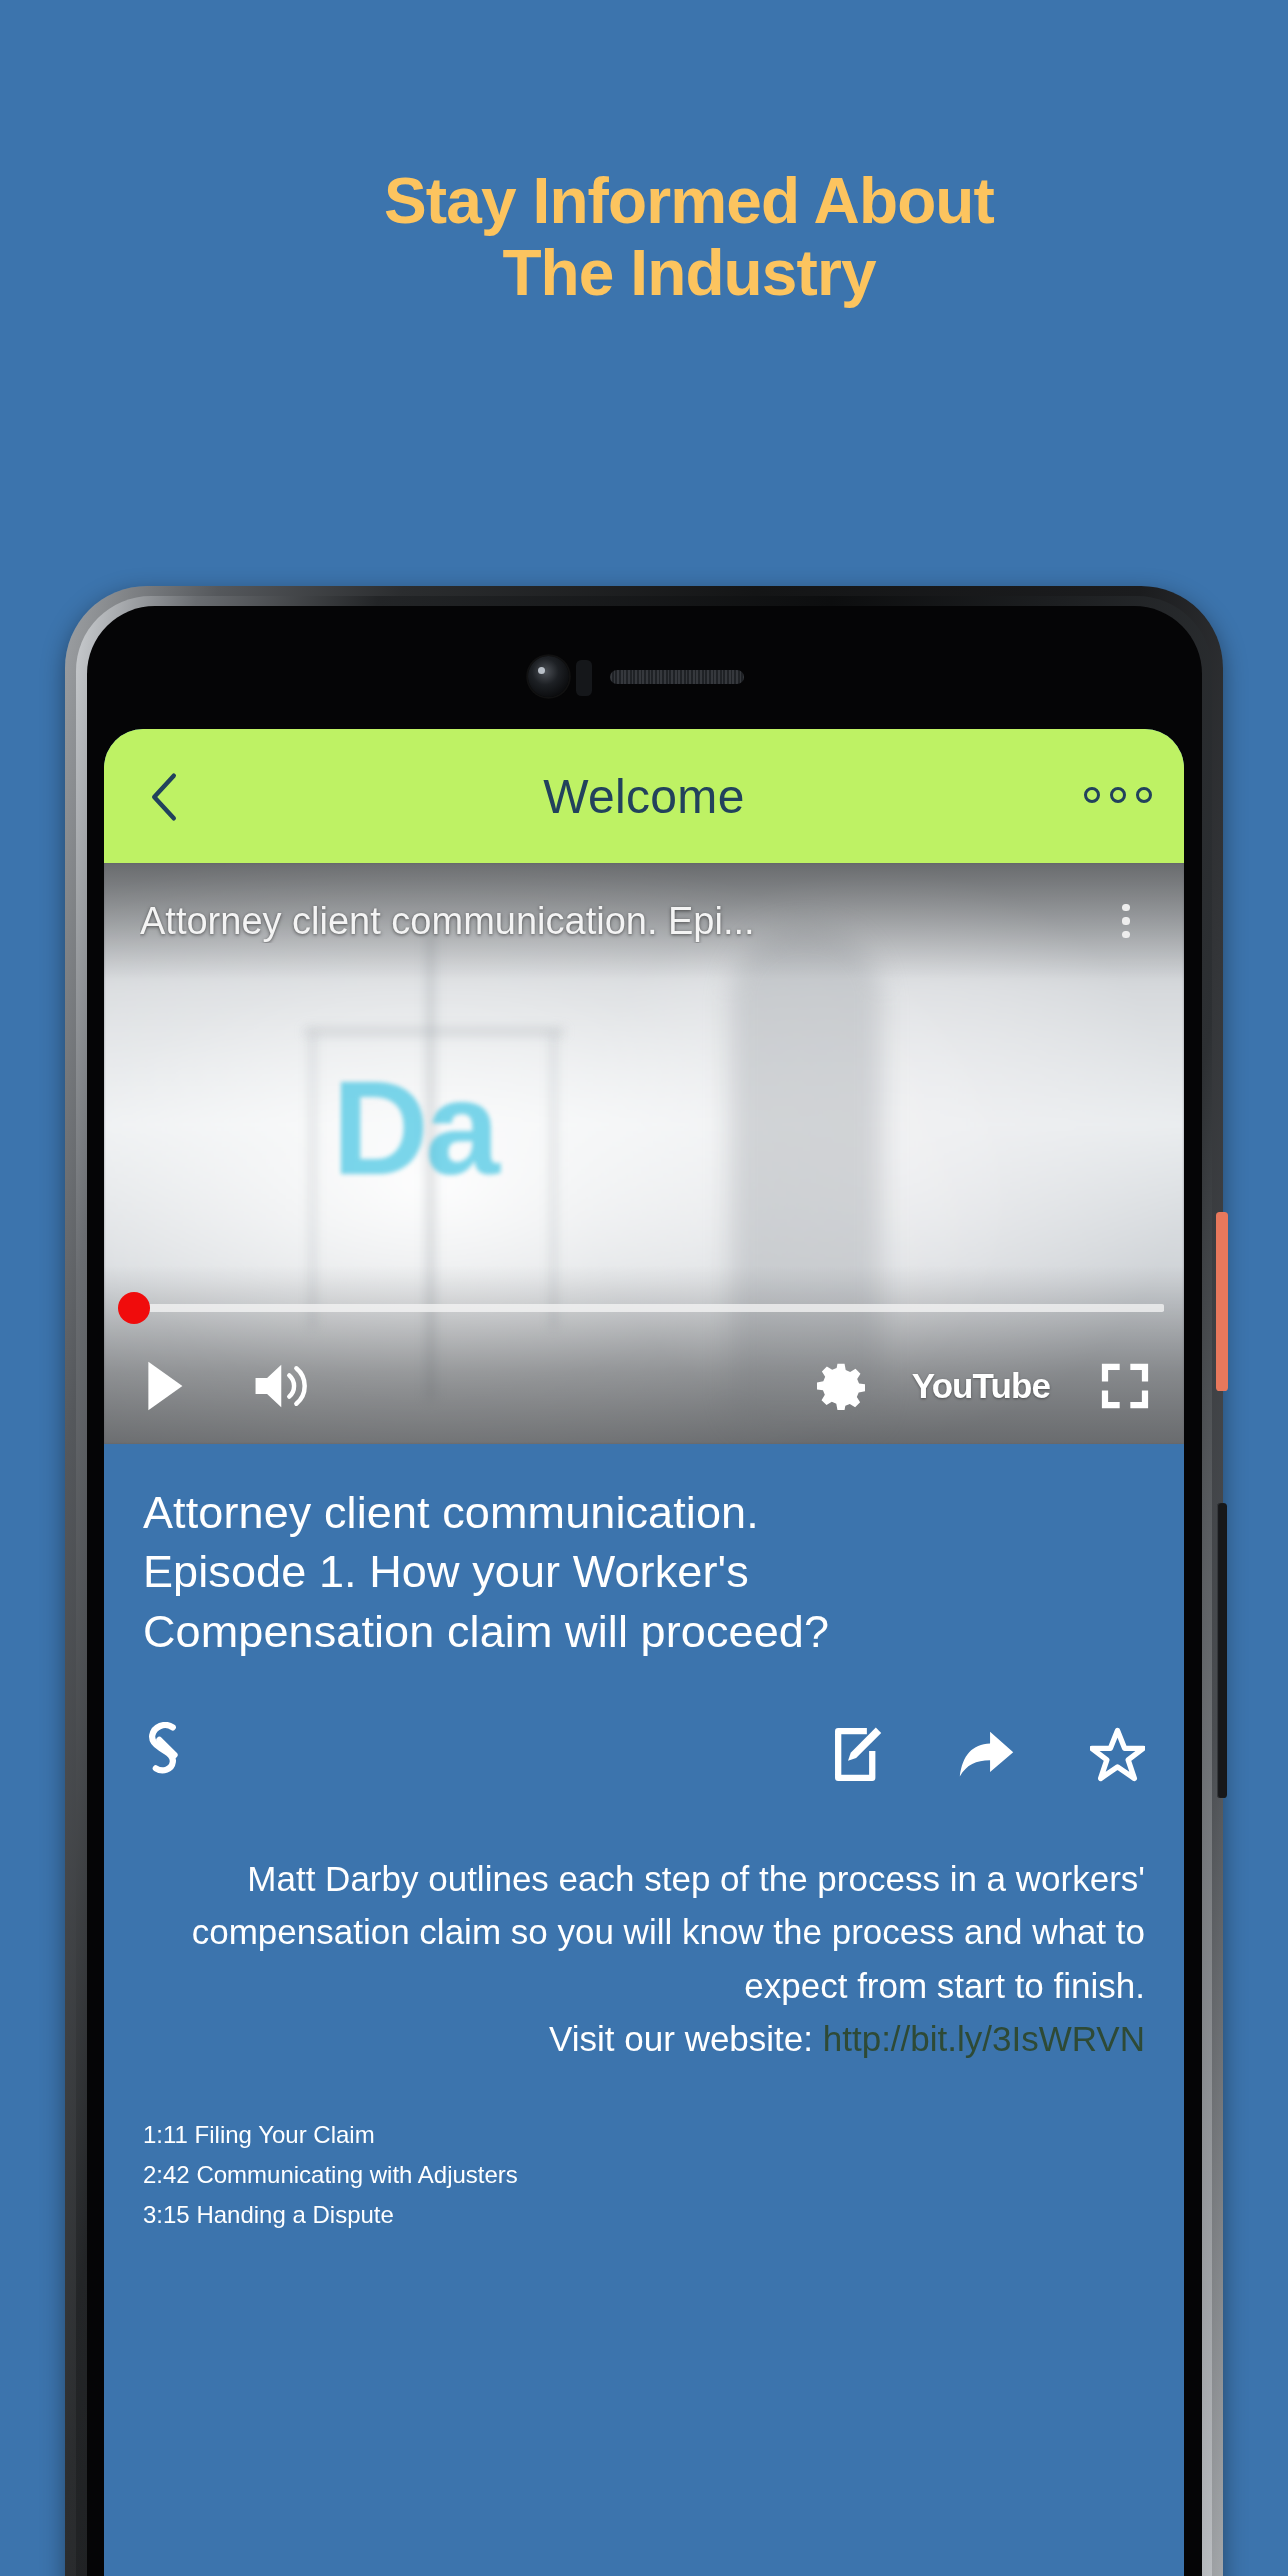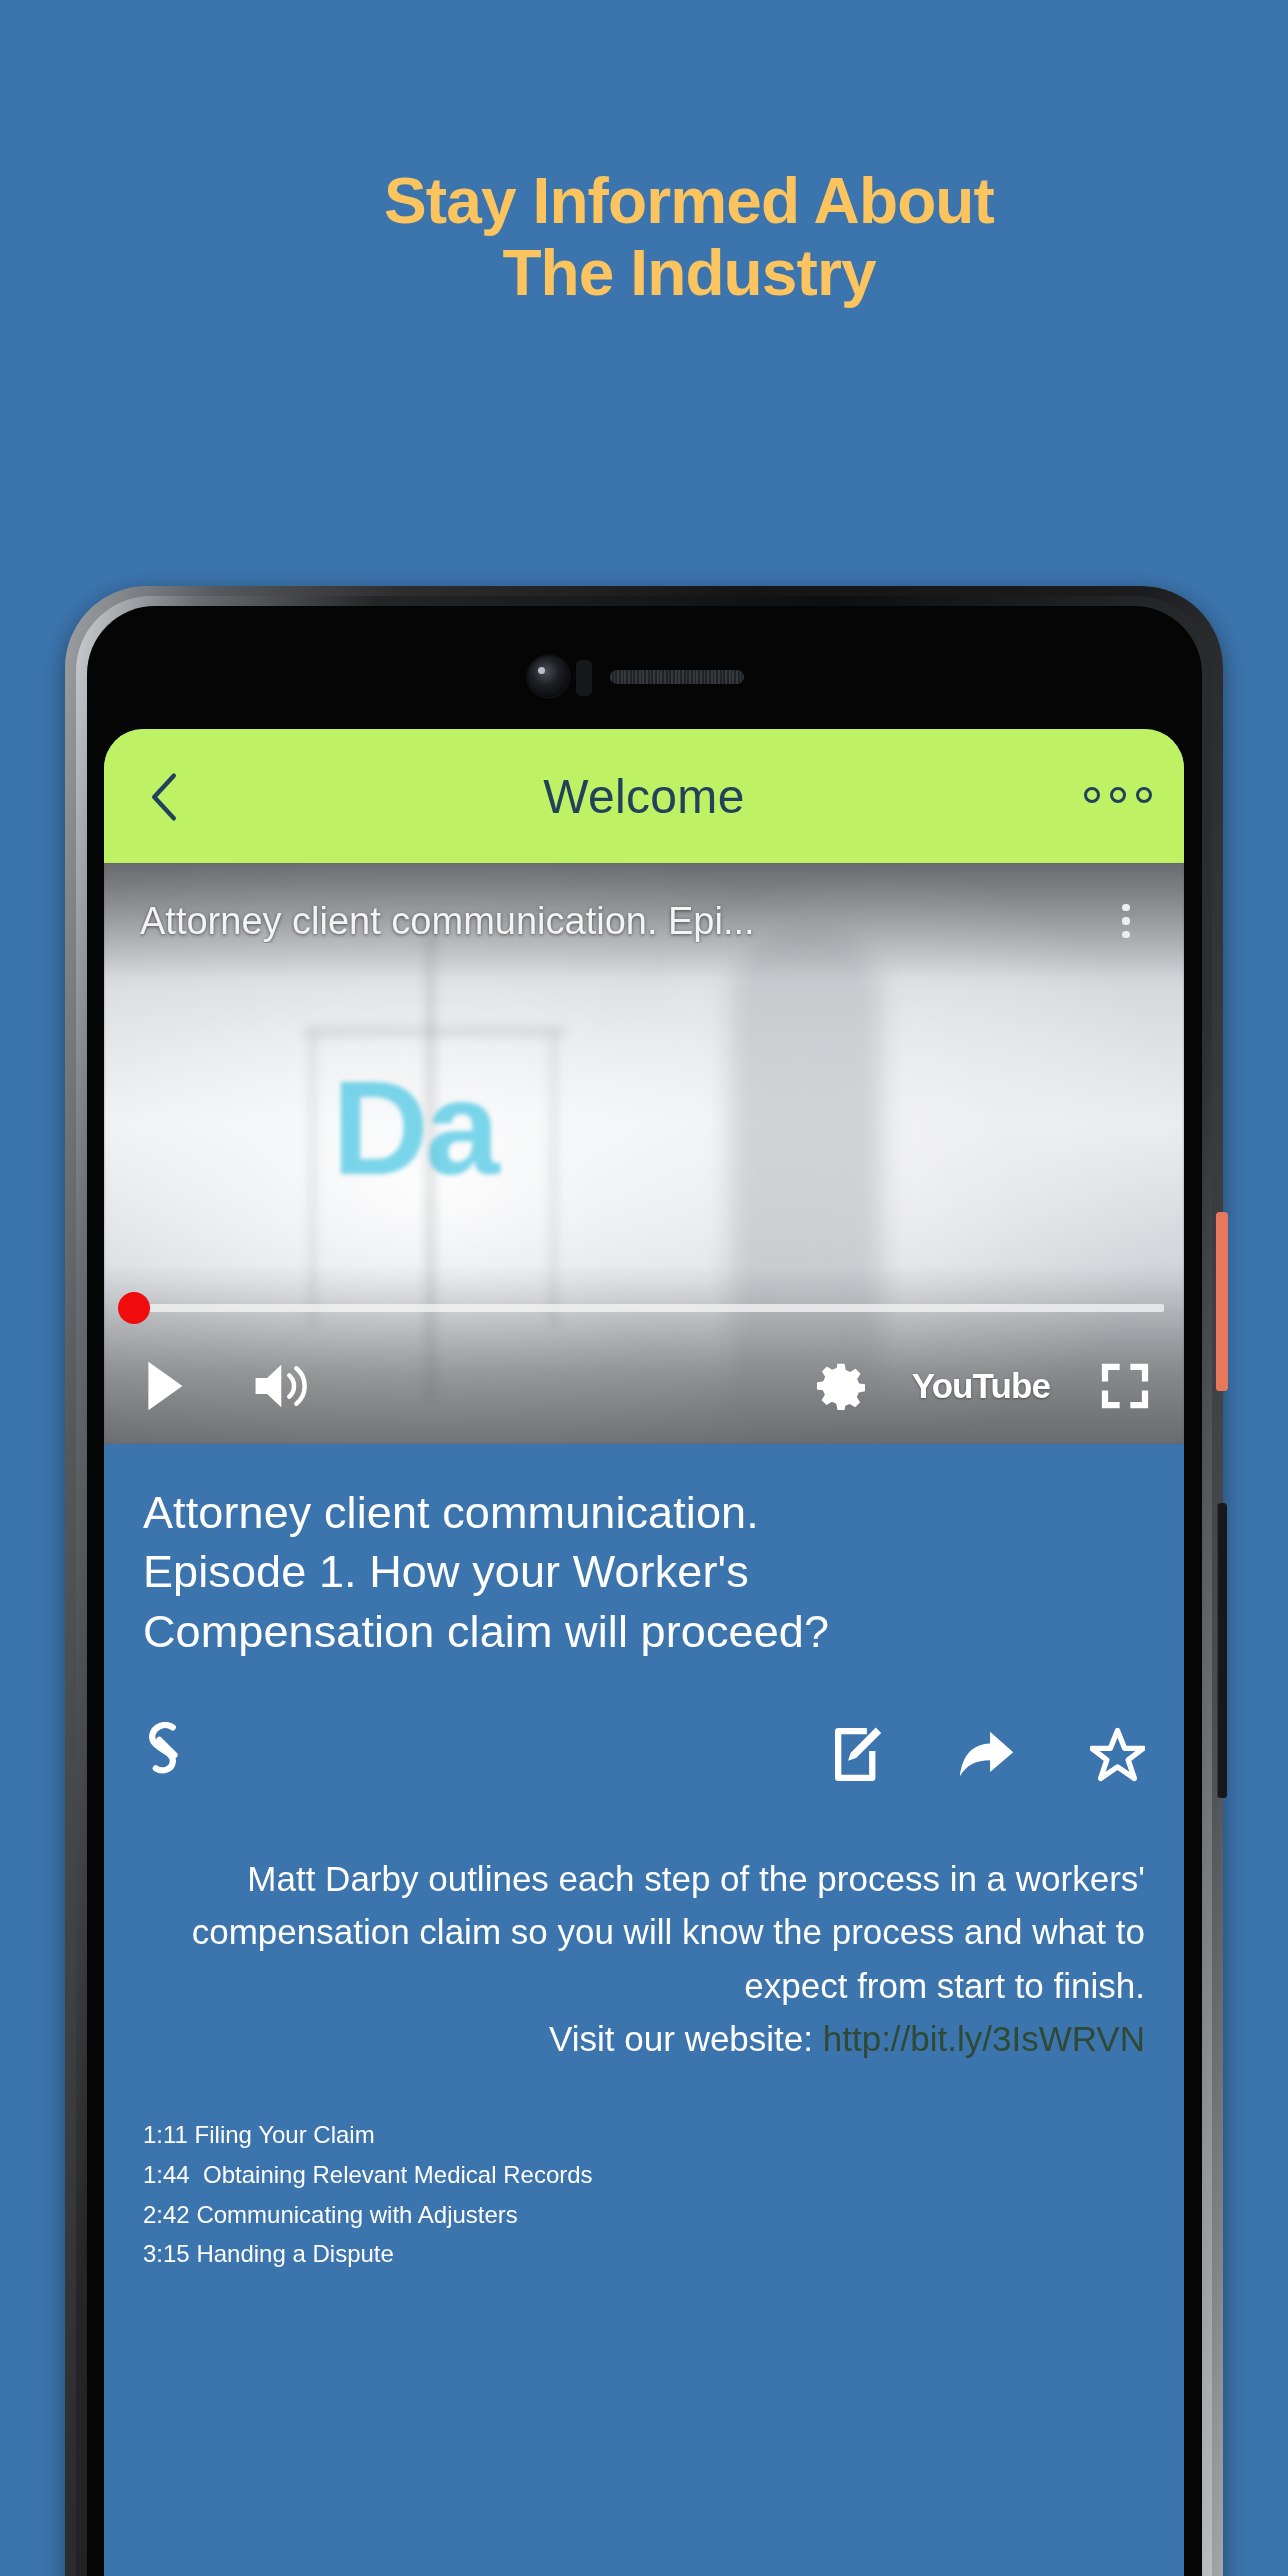--- a/index.html
+++ b/index.html
@@ -364,21 +364,20 @@
         </div>
       </div>
 
       <div class="desc">
         <p>Matt Darby outlines each step of the process in a workers' compensation claim so you will know the process and what to expect from start to finish.</p>
         <p><span>Visit our website: </span><span class="link">http://bit.ly/3IsWRVN</span></p>
       </div>
 
       <div class="chapters">
         <div>1:11 Filing Your Claim</div>
-        <div>1:44  Obtaining Relevant Medical Records</div>
         <div>2:42 Communicating with Adjusters</div>
         <div>3:15 Handing a Dispute</div>
       </div>
     </div>
 
   </div>
 </div>
 
 
 </body></html>

